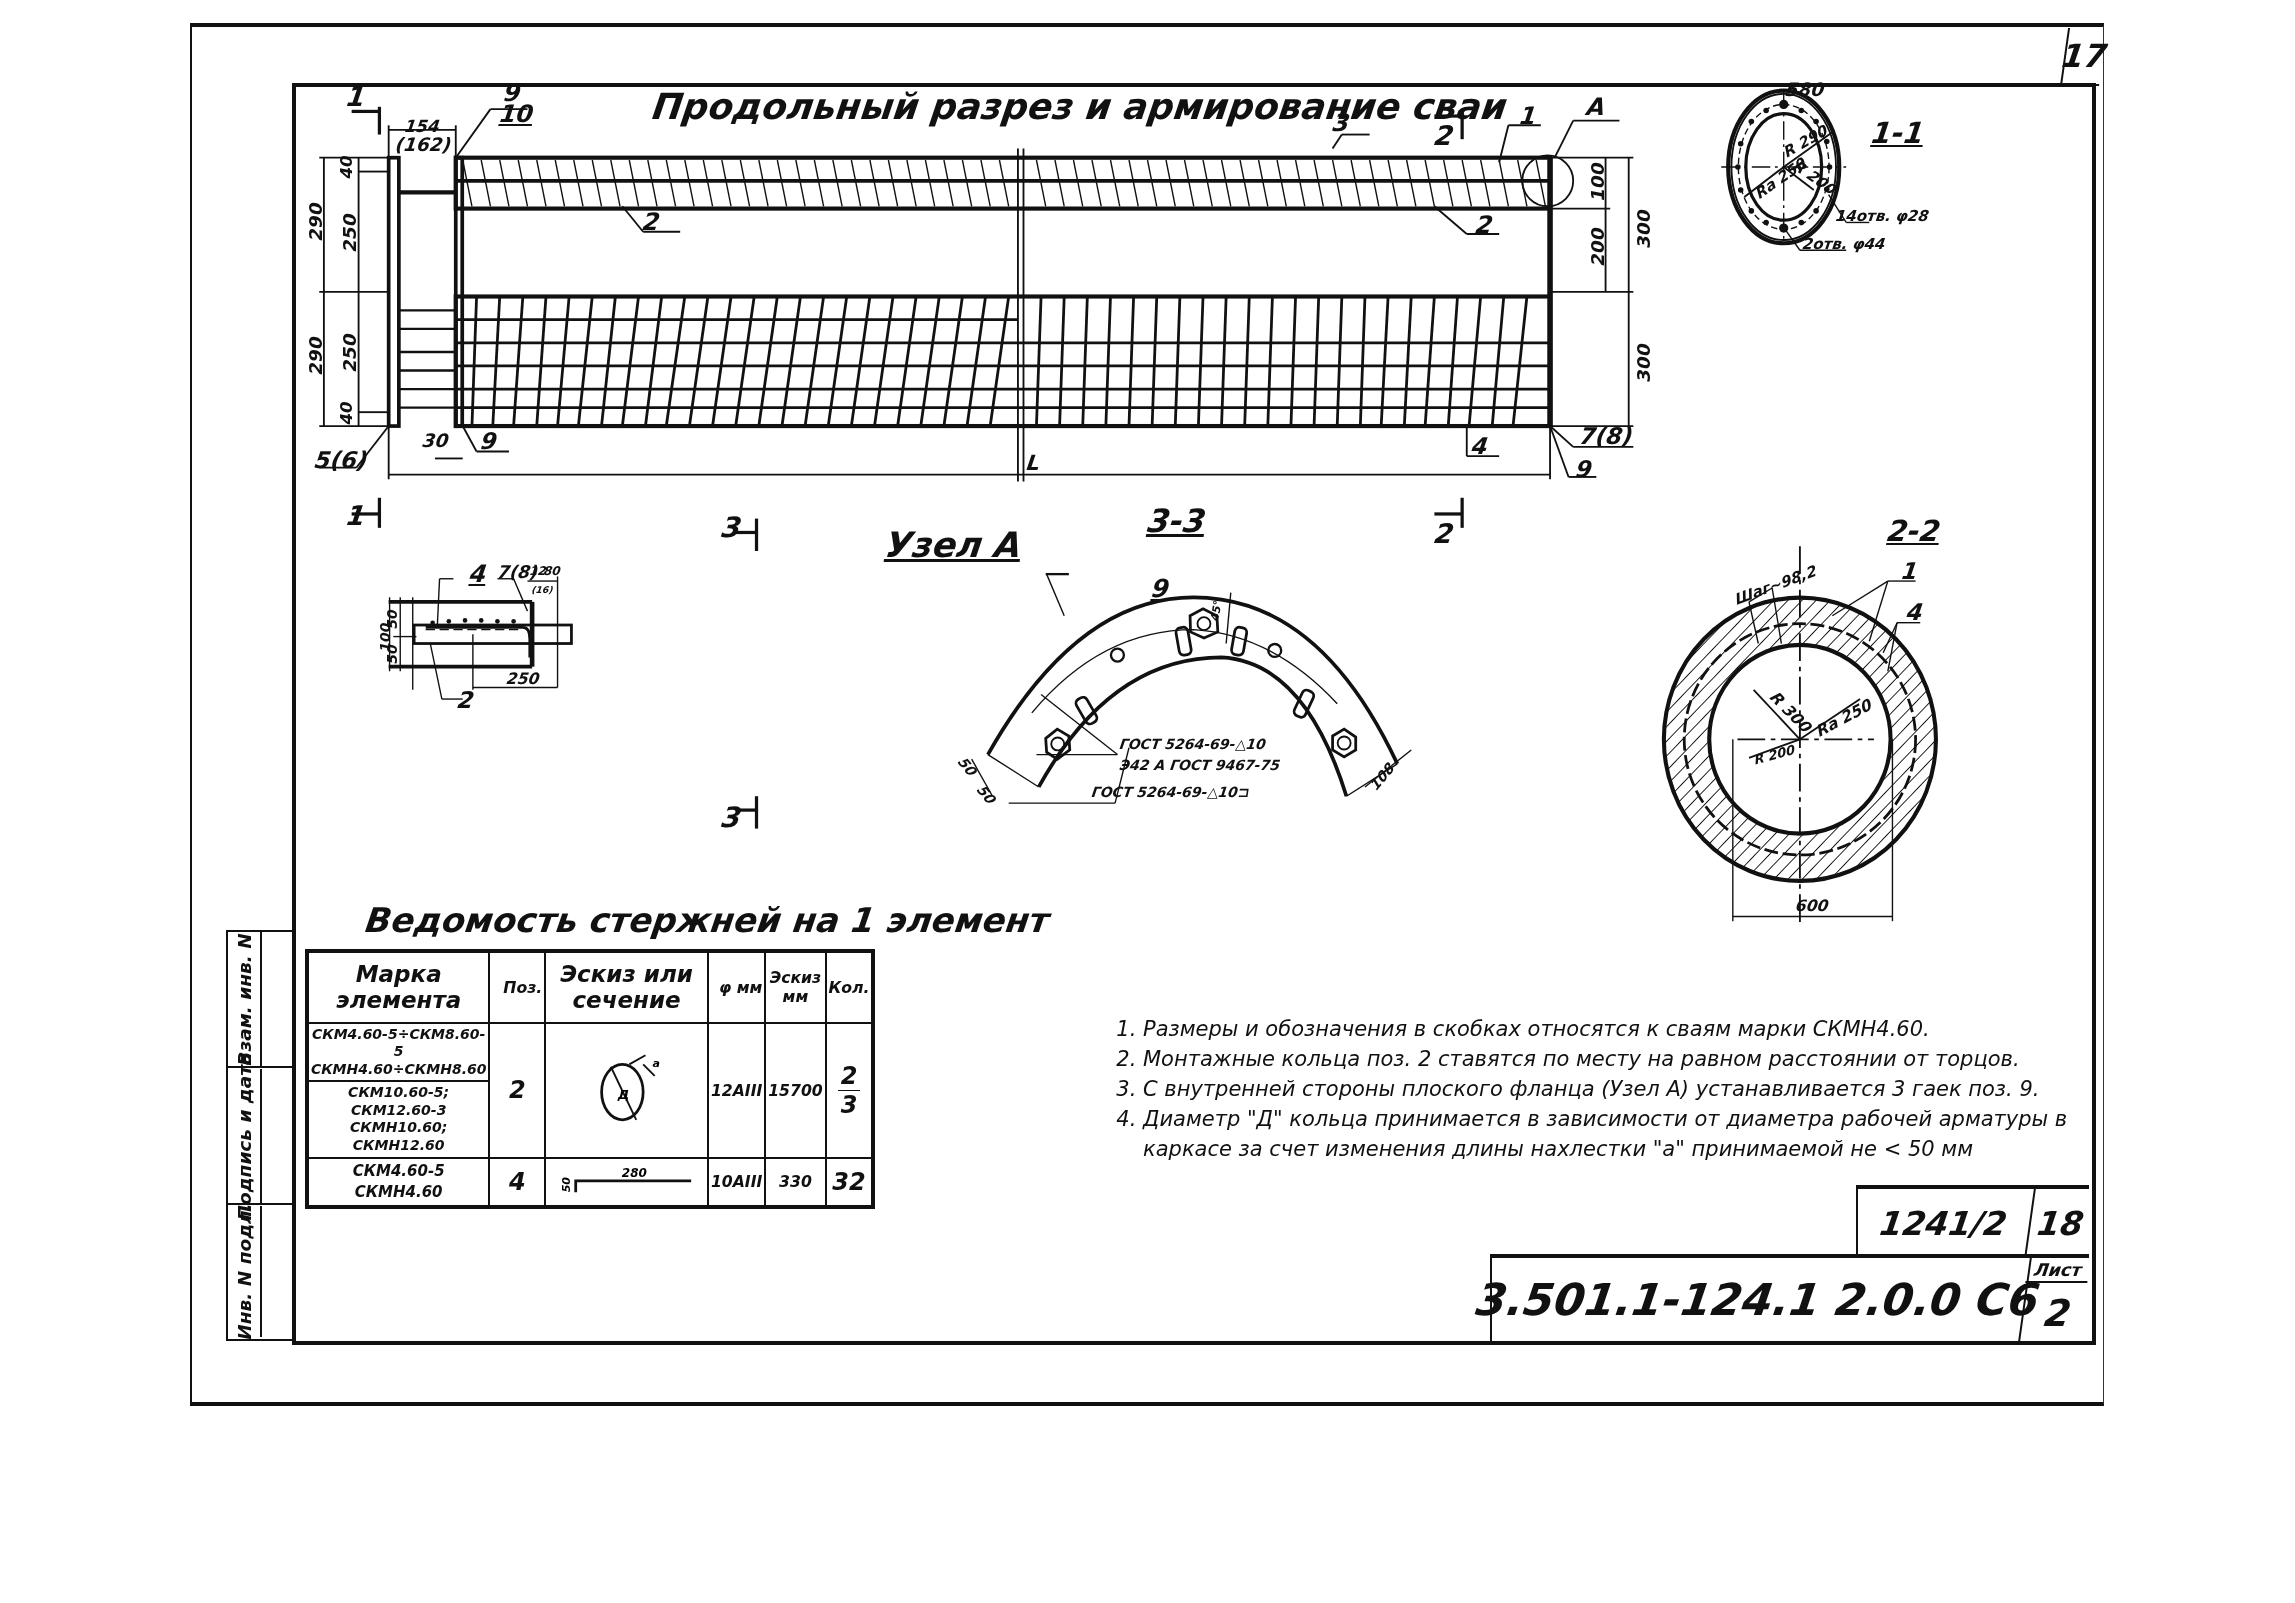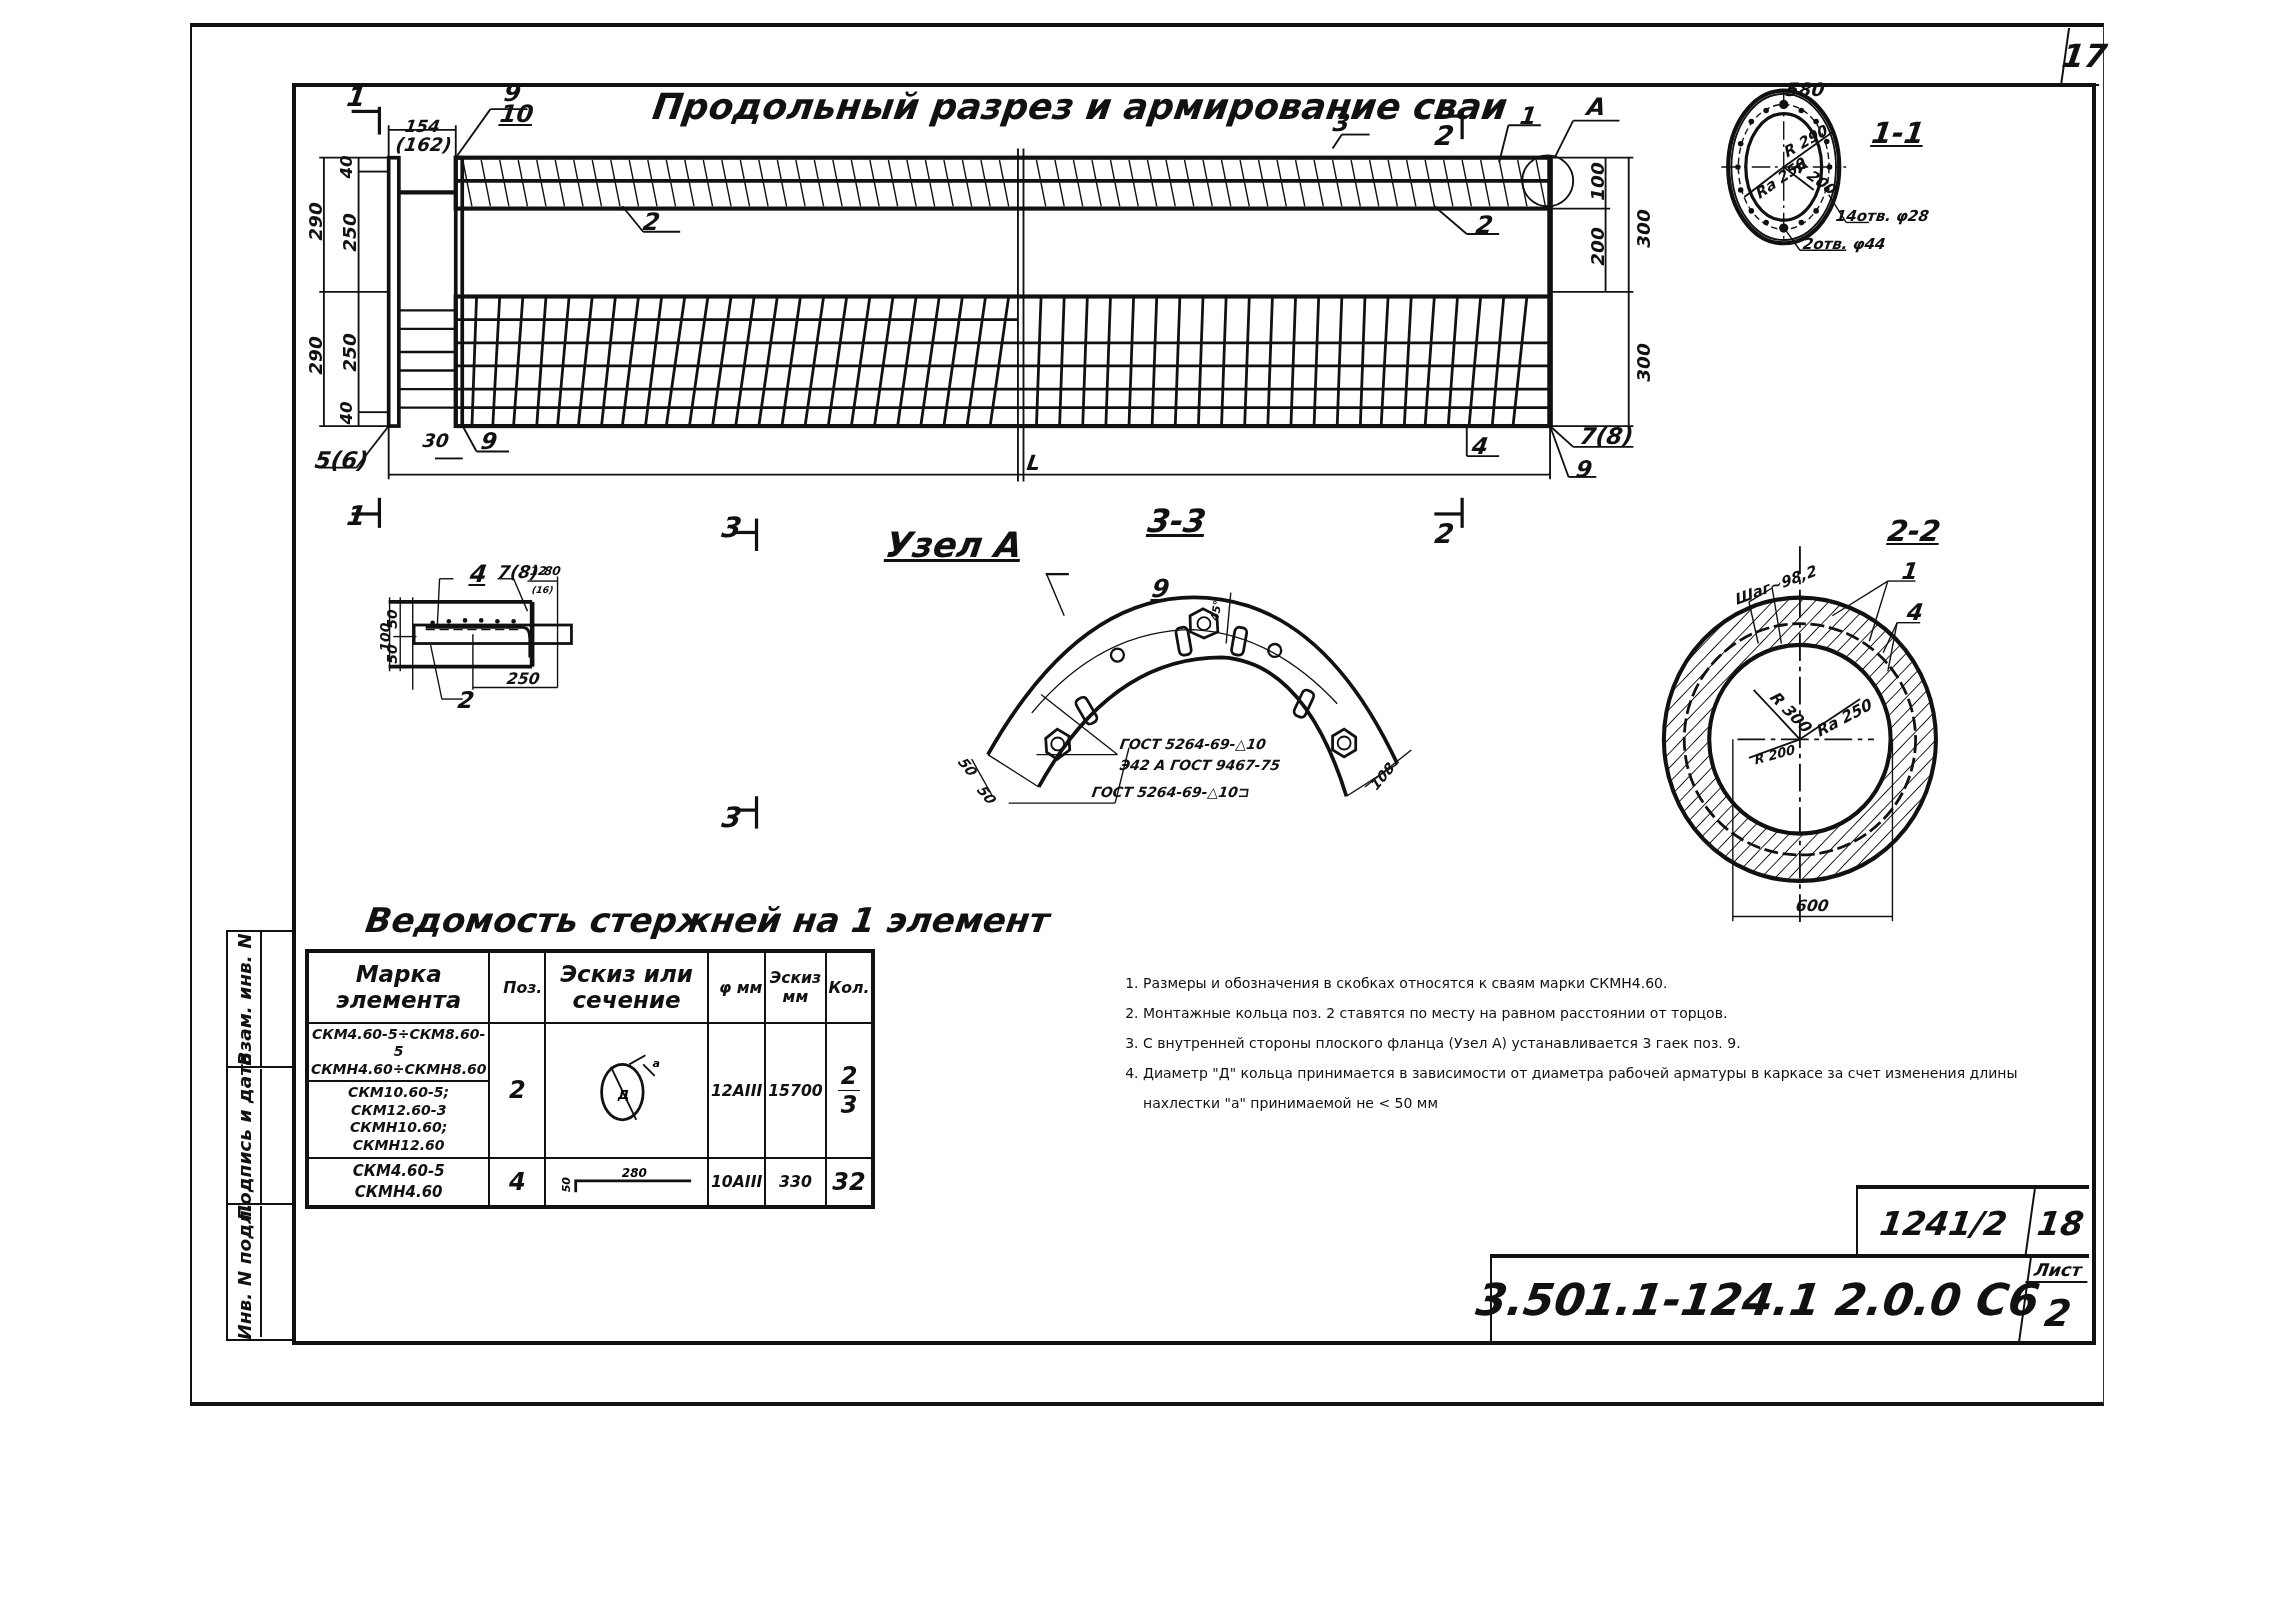--- a/index.html
+++ b/index.html
@@ -31,21 +31,21 @@
         font-size:17.6px;display:flex;align-items:center;justify-content:center;}
   .title-main .num{position:absolute;left:535px;top:25.5px;width:62px;height:58px;display:flex;align-items:center;
         justify-content:center;font-size:37px;}
   .bar-table{left:305px;top:949px;width:569px;border:4.2px solid #111;border-collapse:collapse;}
   .bar-table th,.bar-table td{border:2.8px solid #111;text-align:center;vertical-align:middle;padding:1.9px;
         font-style:italic;font-weight:bold;}
   .bar-table th{font-size:23px;height:65px;}
   .bar-table td{font-size:24px;}
   .bar-table .mark{font-size:14px;line-height:17.6px;}
   .bar-table .sm{font-size:15.7px;}
-  .notes{left:1111px;top:968px;width:972px;font-size:14px;line-height:30px;}
+  .notes{left:1111px;top:1014px;width:972px;font-size:21px;line-height:30px;font-style:italic;}
   .notes li{margin:0;padding:0;}
   .notes ol{margin:0;padding-left:32px;}
   .label{font-size:27px;}
   svg{position:absolute;overflow:visible;}
 </style>
 </head>
 <body>
 
 <div class="abs frame-outer"></div>
 <div class="abs frame-inner"></div>

